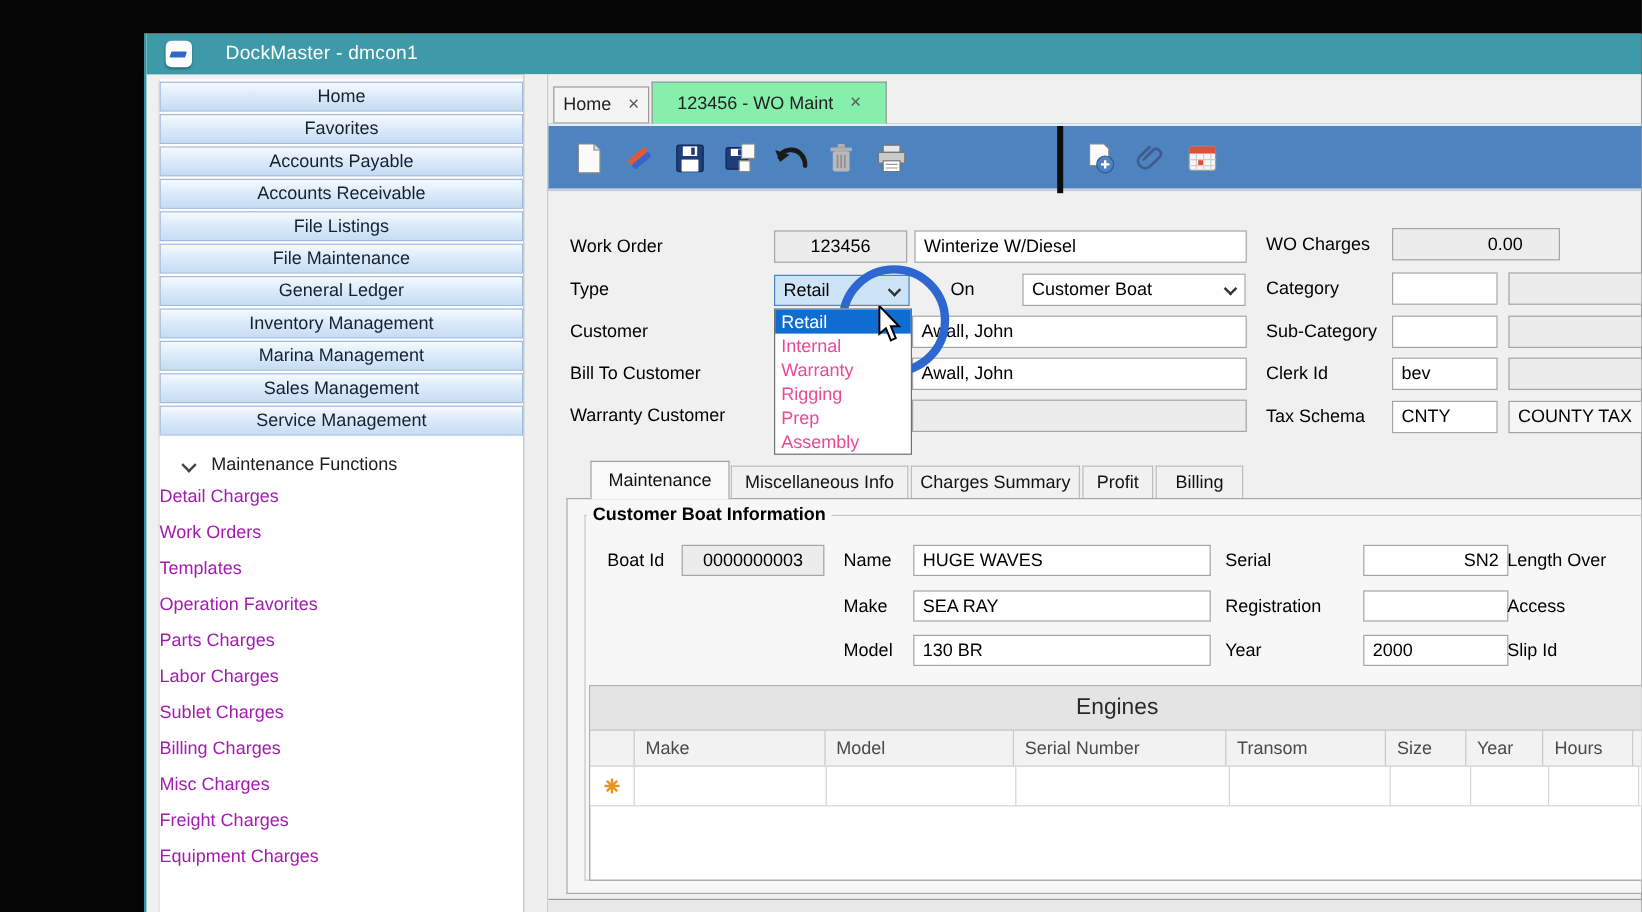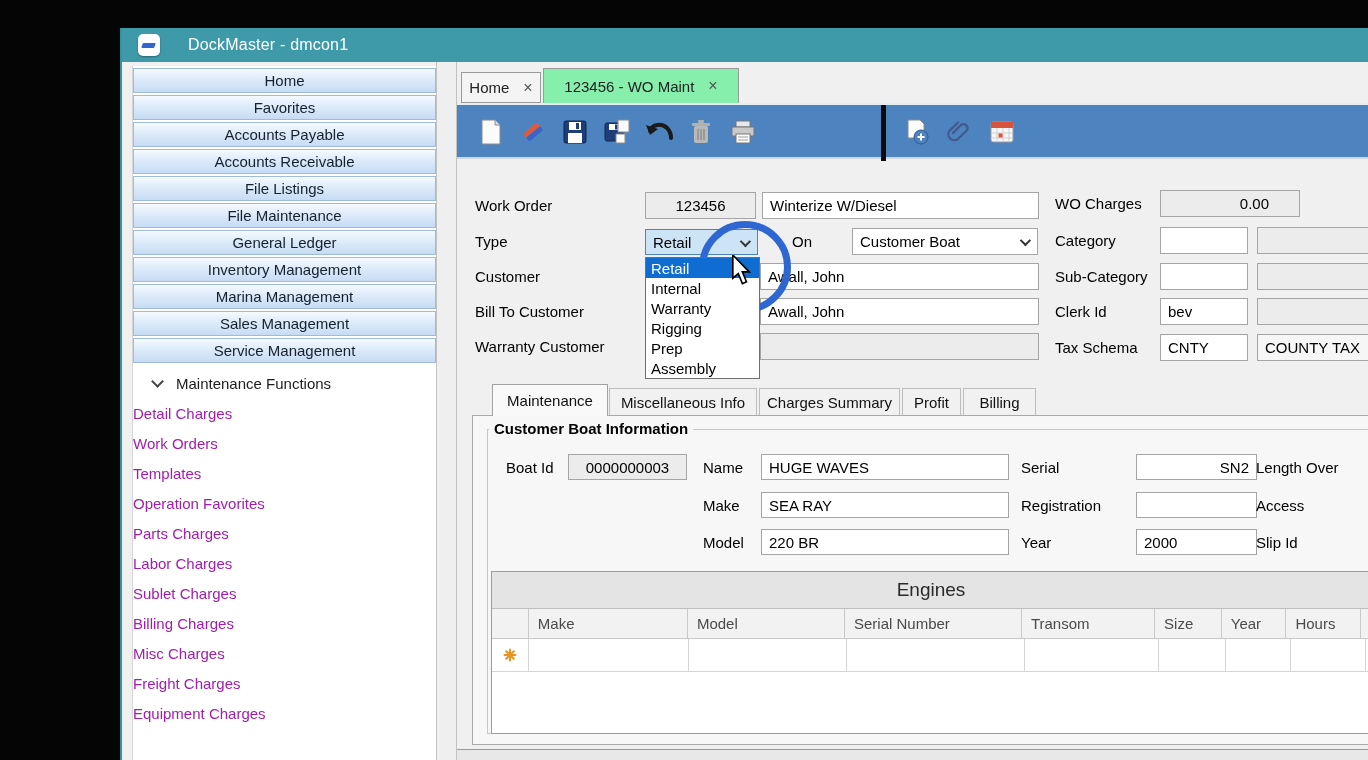--- a/index.html
+++ b/index.html
@@ -18,21 +18,21 @@
     background:#3366cc; transform:skewX(-18deg); border-radius:1px; }
   .title-text { color:#ffffff; font-size:16px; margin-left:28px; letter-spacing:.2px; }
 
   
   .sidebar { position:absolute; left:10px; top:38px; width:304px; bottom:0;
     background:#ffffff; border-left:1px solid #d7d7d7; }
   .side-btn { height:25px; margin:2px 0 0 0; display:flex; align-items:center; justify-content:center;
     background:linear-gradient(#f5faff,#ddebfa 45%,#c6dcf4); border:1px solid #9fbbd9;
     font-size:15px; color:#15212e; cursor:default; }
   .tree-parent { position:absolute; left:0; top:304px; width:100%; height:26px;
-    display:flex; align-items:center; font-size:15px; color:#1c1c1c; }
+    display:flex; align-items:flex-end; font-size:15px; color:#1c1c1c; }
   .tree-chevron { width:9px; height:9px; border-right:2px solid #444; border-bottom:2px solid #444;
     transform:rotate(45deg); margin:0 14px 4px 20px; }
   .tree-children { position:absolute; left:0; top:332px; width:100%; }
   .tree-item { height:30px; display:flex; align-items:center; 
     font-size:15px; color:#a21caf; }
 
   
   .splitter { position:absolute; left:314px; top:34px; width:21px; bottom:0;
     background:#efefef; border-left:1px solid #c2c2c2; border-right:1px solid #c2c2c2; }
 
@@ -64,21 +64,21 @@
   .center { justify-content:center; }
   .right { justify-content:flex-end; }
   .combo-chev { position:absolute; right:9px; top:9px; width:8px; height:8px;
     border-right:2px solid #333; border-bottom:2px solid #333; transform:rotate(45deg) translateY(-2px); }
   .combo { padding-right:26px; }
   .combo-selected { background:#cde4f7; border:1px solid #4f83bb; }
 
   .dropdown { position:absolute; left:188px; top:195px; width:115px; height:122px;
     background:#fff; border:1px solid #6f6f6f; z-index:30; }
   .dd-item { height:20px; display:flex; align-items:center; padding-left:5px;
-    font-size:15px; color:#000000; }
+    font-size:15px; color:#ec4899; }
   .dd-item.sel { background:#0f6cd1; color:#fff; }
 
   .annot-circle { position:absolute; left:242px; top:159px; width:92px; height:92px;
     border:7px solid #2e67d1; border-radius:50%; z-index:25; }
   .cursor { position:absolute; left:274px; top:193px; z-index:40; }
 
   
   .subtab { position:absolute; display:flex; align-items:center; justify-content:center;
     font-size:15px; color:#111; background:#f1f1f1; border:1px solid #bdbdbd; border-bottom:none;margin-left:20px; }
   .subtab.active { background:#f9f9f9; border-color:#a2a2a2; z-index:6; }
@@ -324,21 +324,21 @@
         <div class="field right" style="left:663px; top:38px; width:121px; height:26px">SN2</div>
         <div class="lbl" style="left:783px; top:38px; height:26px">Length Over</div>
 
         <div class="lbl" style="left:230px; top:76px; height:26px">Make</div>
         <div class="field" style="left:288px; top:76px; width:248px; height:26px">SEA RAY</div>
         <div class="lbl" style="left:548px; top:76px; height:26px">Registration</div>
         <div class="field" style="left:663px; top:76px; width:121px; height:26px"></div>
         <div class="lbl" style="left:783px; top:76px; height:26px">Access</div>
 
         <div class="lbl" style="left:230px; top:113px; height:26px">Model</div>
-        <div class="field" style="left:288px; top:113px; width:248px; height:26px">220 BR</div>
+        <div class="field" style="left:288px; top:113px; width:248px; height:26px">130 BR</div>
         <div class="lbl" style="left:548px; top:113px; height:26px">Year</div>
         <div class="field" style="left:663px; top:113px; width:121px; height:26px">2000</div>
         <div class="lbl" style="left:783px; top:113px; height:26px">Slip Id</div>
 
         <div class="engines">
           <div class="eng-title">Engines</div>
           <div class="eng-head">
             <div class="cell c0"></div>
             <div class="cell c1">Make</div>
             <div class="cell c2">Model</div>

